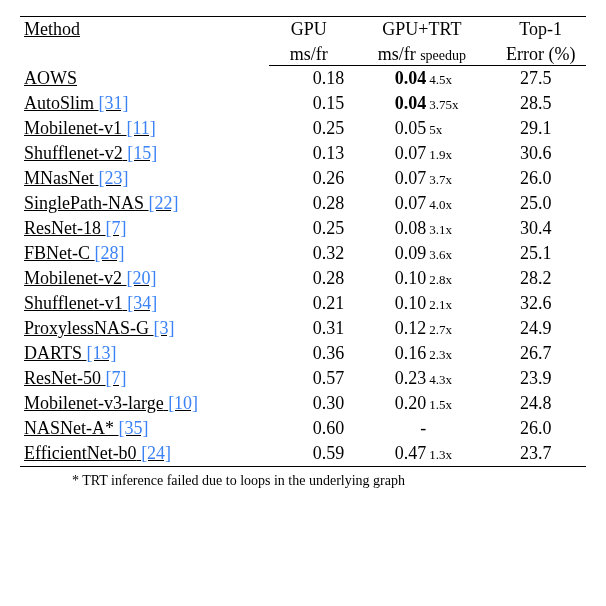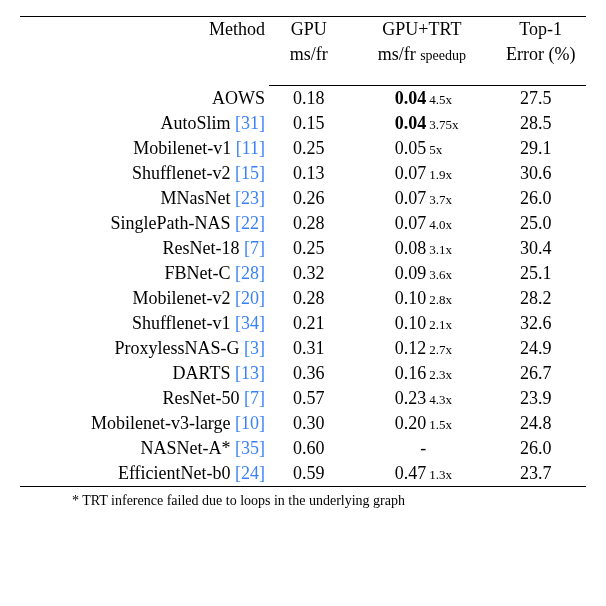--- a/index.html
+++ b/index.html
@@ -19,27 +19,27 @@
   th, td {
     padding: 2px 4px;
     font-weight: normal;
     vertical-align: baseline;
   }
   thead tr:first-child th {
     border-top: 1px solid #000;
   }
   thead tr:last-child th {
     border-bottom: 1px solid #000;
-    padding-bottom: 20px;
+    padding-bottom: 0;
   }
   tbody tr:last-child td {
     border-bottom: 1px solid #000;
   }
-  .col-method { text-align: right; width: 44%; }
-  .col-gpu    { text-align: center; width: 14%; }
+  .col-method { text-align: left; width: 44%; text-decoration: underline; }
+  .col-gpu    { text-align: right; width: 14%; }
   .col-trt    { text-align: center; width: 26%; }
   .col-err    { text-align: center; width: 16%; padding-right: 14px;}
   .h-gpu, .h-trt, .h-err { text-align: center; }
   .cite { color: #3b82f6; }
   .trt-main { display: inline-block; min-width: 42px; text-align: right; }
   .trt-sp   { font-size: 13px; padding-left: 3px; display: inline-block; min-width: 30px; text-align: left;}
   .bold { font-weight: bold; }
   .sub-speed { font-size: 14px; vertical-align: baseline; }
   .footnote { font-size: 14px; margin-top: 6px; padding-left: 4px; margin-left: 48px; }
 </style>

